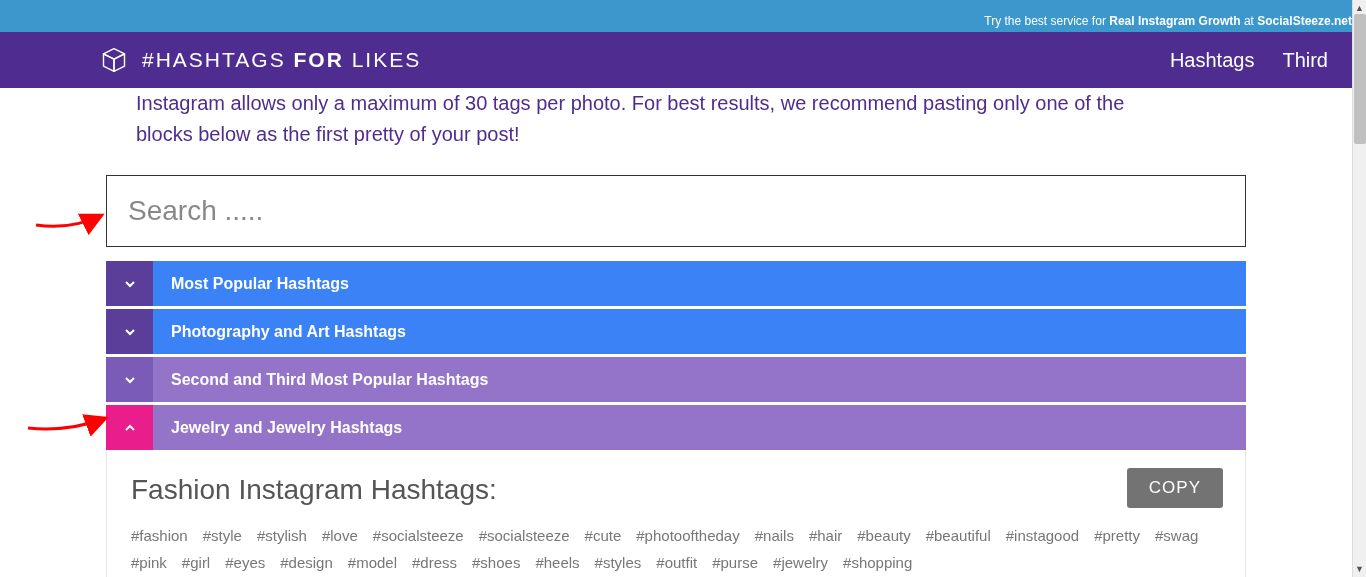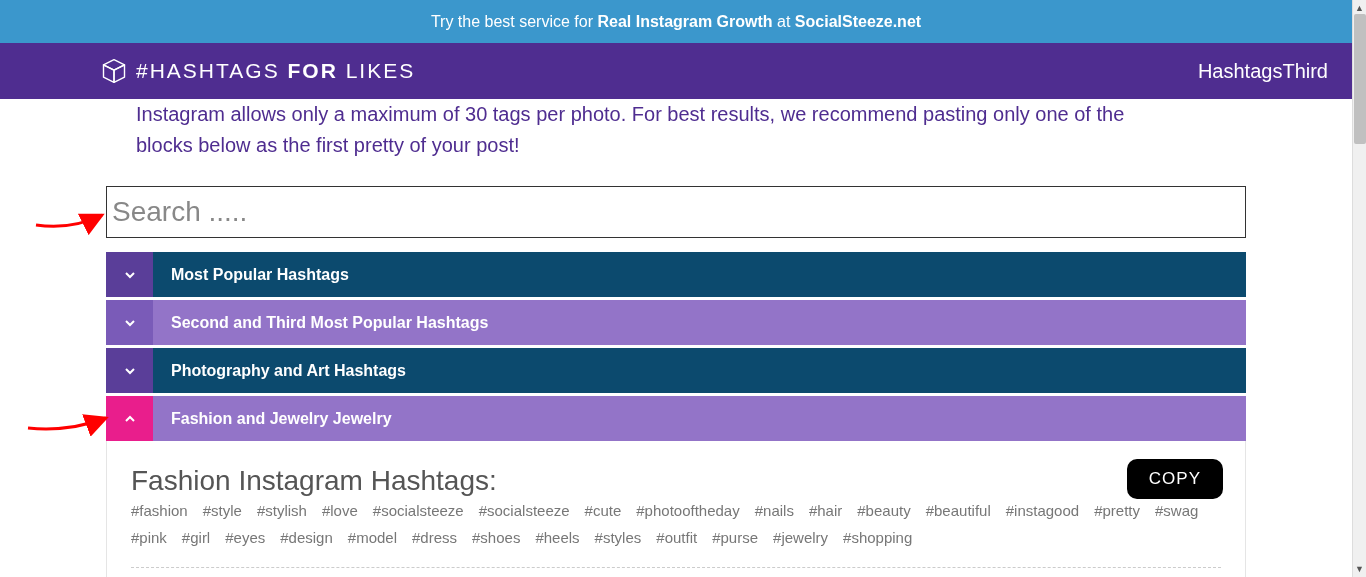--- a/index.html
+++ b/index.html
@@ -1,58 +1,58 @@
 <!DOCTYPE html>
 <html><head>
 <meta charset="utf-8">
 <style>
 *{box-sizing:border-box;margin:0;padding:0}
 html,body{height:100%}
 body{font-family:"Segoe UI",Arial,sans-serif;background:#fff;color:#333;overflow:hidden}
 .viewport{width:1366px;height:577px;position:relative;overflow:hidden}
 .scrollpage{position:absolute;top:0;left:0;width:1352px;height:100%;overflow-y:scroll;background:#fff}
 
-.topbanner{background:#3b97cc;color:#fff;text-align:center;height:43px;line-height:43px;font-size:16px}
+.topbanner{background:#3b97cc;color:#fff;text-align:right;height:32px;line-height:43px;font-size:12px}
 .topbanner .bold{font-weight:700}
 .navbar{background:#4f2d90;height:56px;display:flex;align-items:center;padding:0 24px 0 100px;justify-content:space-between}
-.brand{display:flex;align-items:center;gap:8px}
+.brand{display:flex;align-items:center;gap:14px}
 .brand .cube{width:28px;height:28px}
 .brand-text{color:#fff;font-size:21px;letter-spacing:2px;font-weight:300}
 .brand-text .thin{font-weight:300}
 .brand-text .bold{font-weight:700}
-.navlinks{display:flex;}
+.navlinks{display:flex;gap:28px}
 .navlinks a{color:#fff;text-decoration:none;font-size:20px}
 
 .container{width:1140px;margin:0 auto;padding:0 0 40px}
 
 .intro-cut{color:#4f2d90;font-size:20px;text-align:left;line-height:1.55;padding:0 30px 25px;}
 .intro-cut .line1{white-space:nowrap}
 
 .search-wrap{position:relative}
-.search{width:100%;height:52px;border:1px solid #333;font-size:28px;padding:0 5px;color:#3b82f6;outline:none;font-family:inherit}
+.search{width:100%;height:72px;border:1px solid #333;font-size:28px;padding:0 21px;color:#3b82f6;outline:none;font-family:inherit}
 .search::placeholder{color:#888}
 
 .accordion{margin-top:14px}
 .acc-item{margin-bottom:3px}
 .acc-bar{display:flex;align-items:stretch;height:45px;color:#fff;cursor:pointer}
 .acc-toggle{width:47px;display:flex;align-items:center;justify-content:center;font-size:12px}
 .acc-label{flex:1;display:flex;align-items:center;padding-left:18px;font-size:16px;font-weight:600}
 
 .bar-dark .acc-toggle{background:#5a3e99}
-.bar-dark .acc-label{background:#0c4a6e}
+.bar-dark .acc-label{background:#3b82f6}
 .bar-light .acc-toggle{background:#7a5bb8}
 .bar-light .acc-label{background:#9374c8}
 .bar-open .acc-toggle{background:#e91e8c}
 .bar-open .acc-label{background:#9374c8}
 
 .acc-content{border:1px solid #e5e5e5;border-top:none;padding:24px 24px 18px;position:relative;background:#fff}
-.acc-content h2{font-size:28px;color:#555;font-weight:400;}
+.acc-content h2{font-size:28px;color:#555;font-weight:400;margin-bottom:16px}
 .tags{color:#777;font-size:15px;line-height:1.8;padding-bottom:16px;border-bottom:1px dashed #ccc}
 .tags span{margin-right:15px;white-space:nowrap;display:inline-block}
-.copybtn{position:absolute;top:18px;right:22px;background:#000000;color:#fff;border:none;padding:10px 22px;font-size:17px;letter-spacing:1px;border-radius:10px;cursor:pointer}
+.copybtn{position:absolute;top:18px;right:22px;background:#737373;color:#fff;border:none;padding:10px 22px;font-size:17px;letter-spacing:1px;border-radius:3px;cursor:pointer}
 
 
 .edge-scroll{position:absolute;top:0;right:0;width:14px;height:100%;background:#f0f0f0;display:flex;flex-direction:column;justify-content:space-between;align-items:center;border-left:1px solid #ddd}
 .edge-scroll .arr{font-size:9px;color:#555;padding:3px 0;cursor:pointer;user-select:none}
 .edge-scroll .thumb{position:absolute;top:14px;left:1px;width:12px;height:130px;background:#c0c0c0;border-radius:2px}
 
 
 .arrow{position:absolute;pointer-events:none}
 .arrow svg{display:block}
 </style>
@@ -106,49 +106,49 @@
           <div class="acc-toggle">
             <svg width="12" height="12" viewBox="0 0 12 12">
                   <path d="M2 4 L6 8 L10 4" fill="none" stroke="#fff" stroke-width="2"></path>
                 </svg>
           </div>
           <div class="acc-label">Most Popular Hashtags</div>
         </div>
       </div>
 
       <div class="acc-item">
+        <div class="acc-bar bar-dark">
+          <div class="acc-toggle">
+            <svg width="12" height="12" viewBox="0 0 12 12">
+                  <path d="M2 4 L6 8 L10 4" fill="none" stroke="#fff" stroke-width="2"></path>
+                </svg>
+          </div>
+          <div class="acc-label">Photography and Art Hashtags</div>
+        </div>
+      </div>
+
+      <div class="acc-item">
         <div class="acc-bar bar-light">
           <div class="acc-toggle">
             <svg width="12" height="12" viewBox="0 0 12 12">
                   <path d="M2 4 L6 8 L10 4" fill="none" stroke="#fff" stroke-width="2"></path>
                 </svg>
           </div>
           <div class="acc-label">Second and Third Most Popular Hashtags</div>
         </div>
       </div>
 
       <div class="acc-item">
-        <div class="acc-bar bar-dark">
-          <div class="acc-toggle">
-            <svg width="12" height="12" viewBox="0 0 12 12">
-                  <path d="M2 4 L6 8 L10 4" fill="none" stroke="#fff" stroke-width="2"></path>
-                </svg>
-          </div>
-          <div class="acc-label">Photography and Art Hashtags</div>
-        </div>
-      </div>
-
-      <div class="acc-item">
         <div class="acc-bar bar-open">
           <div class="acc-toggle">
             <svg width="12" height="12" viewBox="0 0 12 12">
                   <path d="M2 8 L6 4 L10 8" fill="none" stroke="#fff" stroke-width="2"></path>
                 </svg>
           </div>
-          <div class="acc-label">Fashion and Jewelry Jewelry</div>
+          <div class="acc-label">Jewelry and Jewelry Hashtags</div>
         </div>
         <div class="acc-content">
           <button class="copybtn">COPY</button>
           <h2>Fashion Instagram Hashtags:</h2>
           <div class="tags" id="tags-container"><span>#fashion</span><span>#style</span><span>#stylish</span><span>#love</span><span>#socialsteeze</span><span>#socialsteeze</span><span>#cute</span><span>#photooftheday</span><span>#nails</span><span>#hair</span><span>#beauty</span><span>#beautiful</span><span>#instagood</span><span>#pretty</span><span>#swag</span><span>#pink</span><span>#girl</span><span>#eyes</span><span>#design</span><span>#model</span><span>#dress</span><span>#shoes</span><span>#heels</span><span>#styles</span><span>#outfit</span><span>#purse</span><span>#jewelry</span><span>#shopping</span></div>
         </div>
       </div>
 
     </div>
   </div>

